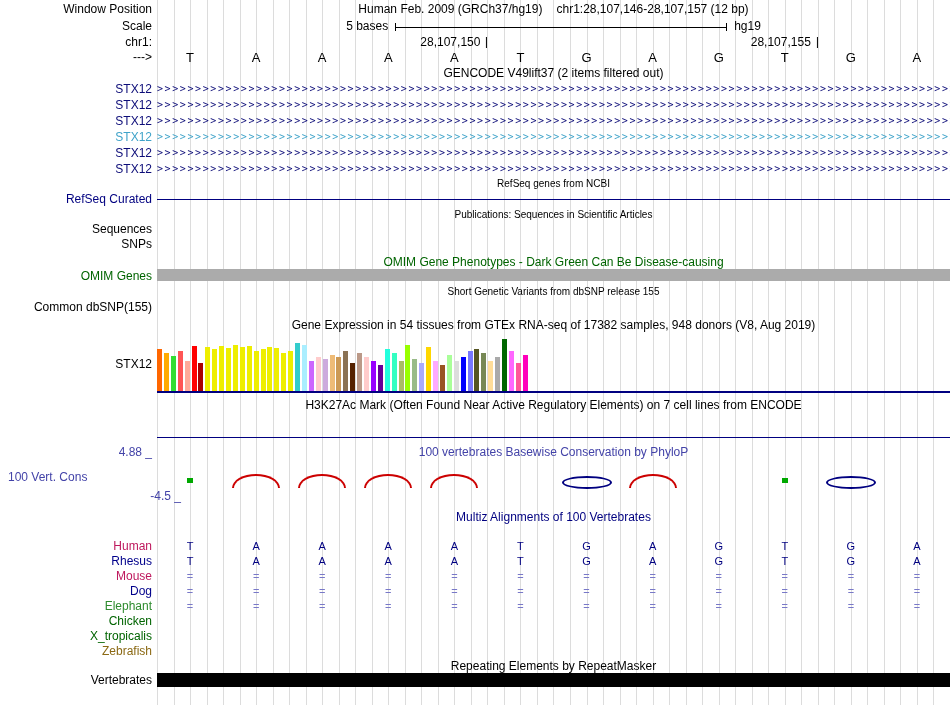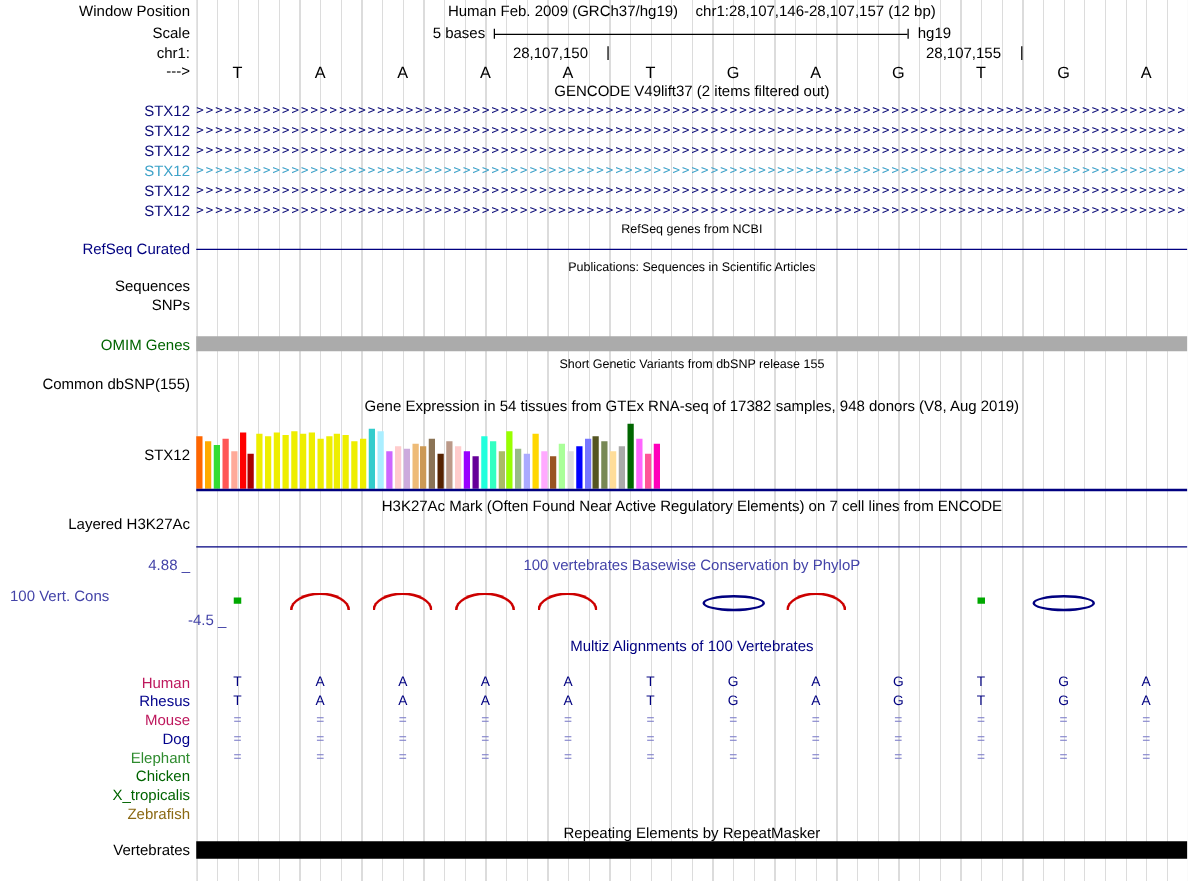--- a/index.html
+++ b/index.html
@@ -12,21 +12,21 @@
   .lbl-left{position:absolute;left:8px;top:0;white-space:nowrap;text-align:center;}
   .main{position:absolute;left:157px;top:0;width:793px;height:100%;}
   .center{text-align:center;}
   .t10{font-size:10px;line-height:13px;}
   .hline{position:absolute;left:157px;width:793px;background:#000080;}
   
   .hdr-main{display:flex;justify-content:center;gap:14px;white-space:nowrap;}
   .scale-main{display:flex;align-items:center;justify-content:center;gap:7px;}
   .ruler{width:330px;height:8px;border-left:1px solid #000;border-right:1px solid #000;position:relative;}
   .ruler:before{content:'';position:absolute;left:0;right:0;top:50%;height:1px;background:#000;}
-  .coord{position:absolute;top:1px;transform:translateX(-100%);display:flex;align-items:center;gap:16px;height:13px;white-space:nowrap;}
+  .coord{position:absolute;top:1px;transform:translateX(-100%);display:flex;align-items:center;gap:6px;height:13px;white-space:nowrap;}
   .coord .tick{display:inline-block;width:1px;height:11px;background:#000;font-style:normal;}
   
   .base{position:absolute;top:0;transform:translateX(-50%);font-size:13px;}
   
   #gencode-rows{position:absolute;left:0;top:81px;width:950px;height:96px;}
   .tx-row{position:absolute;left:0;width:950px;height:16px;line-height:16px;font-size:12px;}
   .arrowline{overflow:hidden;white-space:nowrap;font-size:10px;letter-spacing:1.6px;
              font-family:"DejaVu Sans Mono",monospace;line-height:16px;}
   
   .graybar{position:absolute;left:157px;top:0;width:793px;height:12px;}
@@ -144,20 +144,23 @@
   <div class="row" style="top:208px">
     <div class="main center t10">Publications: Sequences in Scientific Articles</div>
   </div>
   <div class="row" style="top:222px">
     <div class="lbl">Sequences</div>
   </div>
   <div class="row" style="top:237px">
     <div class="lbl">SNPs</div>
   </div>
 
+  <div class="row" style="top:255px">
+    <div class="main center" style="color: rgb(0, 100, 0);">OMIM Gene Phenotypes - Dark Green Can Be Disease-causing</div>
+  </div>
   <div class="row" style="top:269px">
     <div class="lbl" style="color: rgb(0, 100, 0);">OMIM Genes</div>
     <div class="graybar" style="background: rgb(171, 171, 171);"></div>
   </div>
 
   <div class="row" style="top:285px">
     <div class="main center t10">Short Genetic Variants from dbSNP release 155</div>
   </div>
   <div class="row" style="top:300px">
     <div class="lbl">Common dbSNP(155)</div>
@@ -223,23 +226,20 @@
         <div class="gtex-bar" style="left: 351.9px; height: 40px; background: rgb(255, 102, 255);"></div>
         <div class="gtex-bar" style="left: 358.8px; height: 28px; background: rgb(255, 85, 153);"></div>
         <div class="gtex-bar" style="left: 365.7px; height: 36px; background: rgb(255, 0, 187);"></div>
       </div>
   </div>
   <div class="hline" style="top: 391px; height: 2px; background: rgb(0, 0, 128);"></div>
 
   <div class="row" style="top:398px">
     <div class="main center">H3K27Ac Mark (Often Found Near Active Regulatory Elements) on 7 cell lines from ENCODE</div>
   </div>
-  <div class="row" style="top:412px">
-    <div class="lbl">Layered H3K27Ac</div>
-  </div>
   <div class="hline" style="top: 437px; height: 1px; background: rgb(0, 0, 128);"></div>
 
   <div class="row" style="top:445px">
     <div class="lbl" style="color: rgb(67, 67, 168);">4.88 _</div>
     <div class="main center" style="color: rgb(67, 67, 168);">100 vertebrates Basewise Conservation by PhyloP</div>
   </div>
   <div id="cons-area">
       <div class="mark tick" style="left: 4.16667%;"></div>
       <div class="mark arc" style="left: 12.5%;"></div>
       <div class="mark arc" style="left: 20.8333%;"></div>

